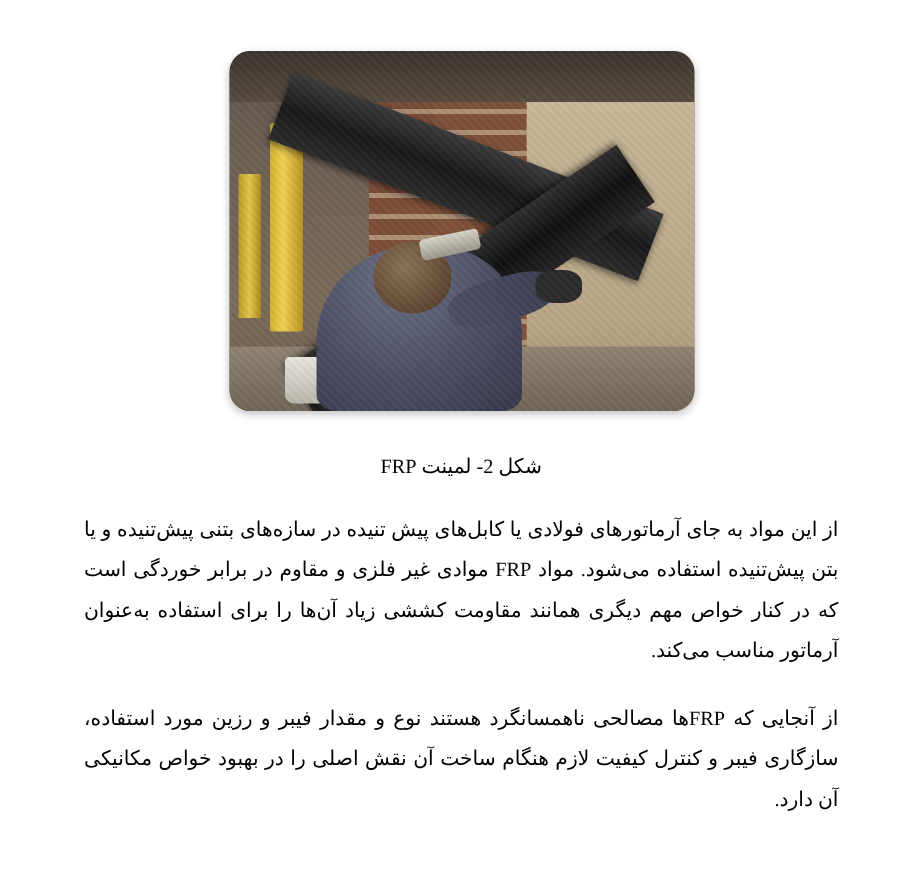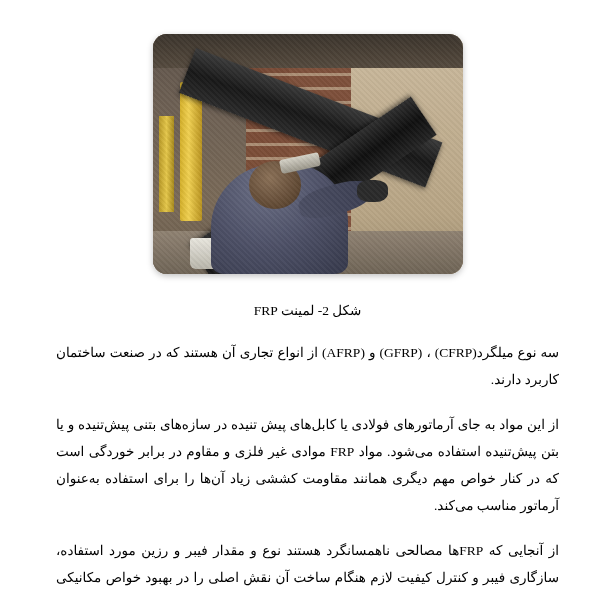--- a/index.html
+++ b/index.html
@@ -233,18 +233,17 @@
         <div class="worker-arm"></div>
         <div class="tool"></div>
         <div class="glove"></div>
         <div class="grain"></div>
       </div>
     </div>
     <div class="figure-caption">شکل 2- لمینت FRP</div>
   </div>
 
   <div class="body">
-    <p>سه نوع میلگرد(CFRP) ، (GFRP) و (AFRP) از انواع تجاری آن هستند که در صنعت ساختمان کاربرد دارند.</p>
     <p>از این مواد به جای آرماتورهای فولادی یا کابل‌های پیش تنیده در سازه‌های بتنی پیش‌تنیده و یا بتن پیش‌تنیده استفاده می‌شود. مواد FRP موادی غیر فلزی و مقاوم در برابر خوردگی است که در کنار خواص مهم دیگری همانند مقاومت کششی زیاد آن‌ها را برای استفاده به‌عنوان آرماتور مناسب می‌کند.</p>
     <p>از آنجایی که FRPها مصالحی ناهمسانگرد هستند نوع و مقدار فیبر و رزین مورد استفاده، سازگاری فیبر و کنترل کیفیت لازم هنگام ساخت آن نقش اصلی را در بهبود خواص مکانیکی آن دارد.</p>
   </div>
 
 </div>
 
 </body></html>

